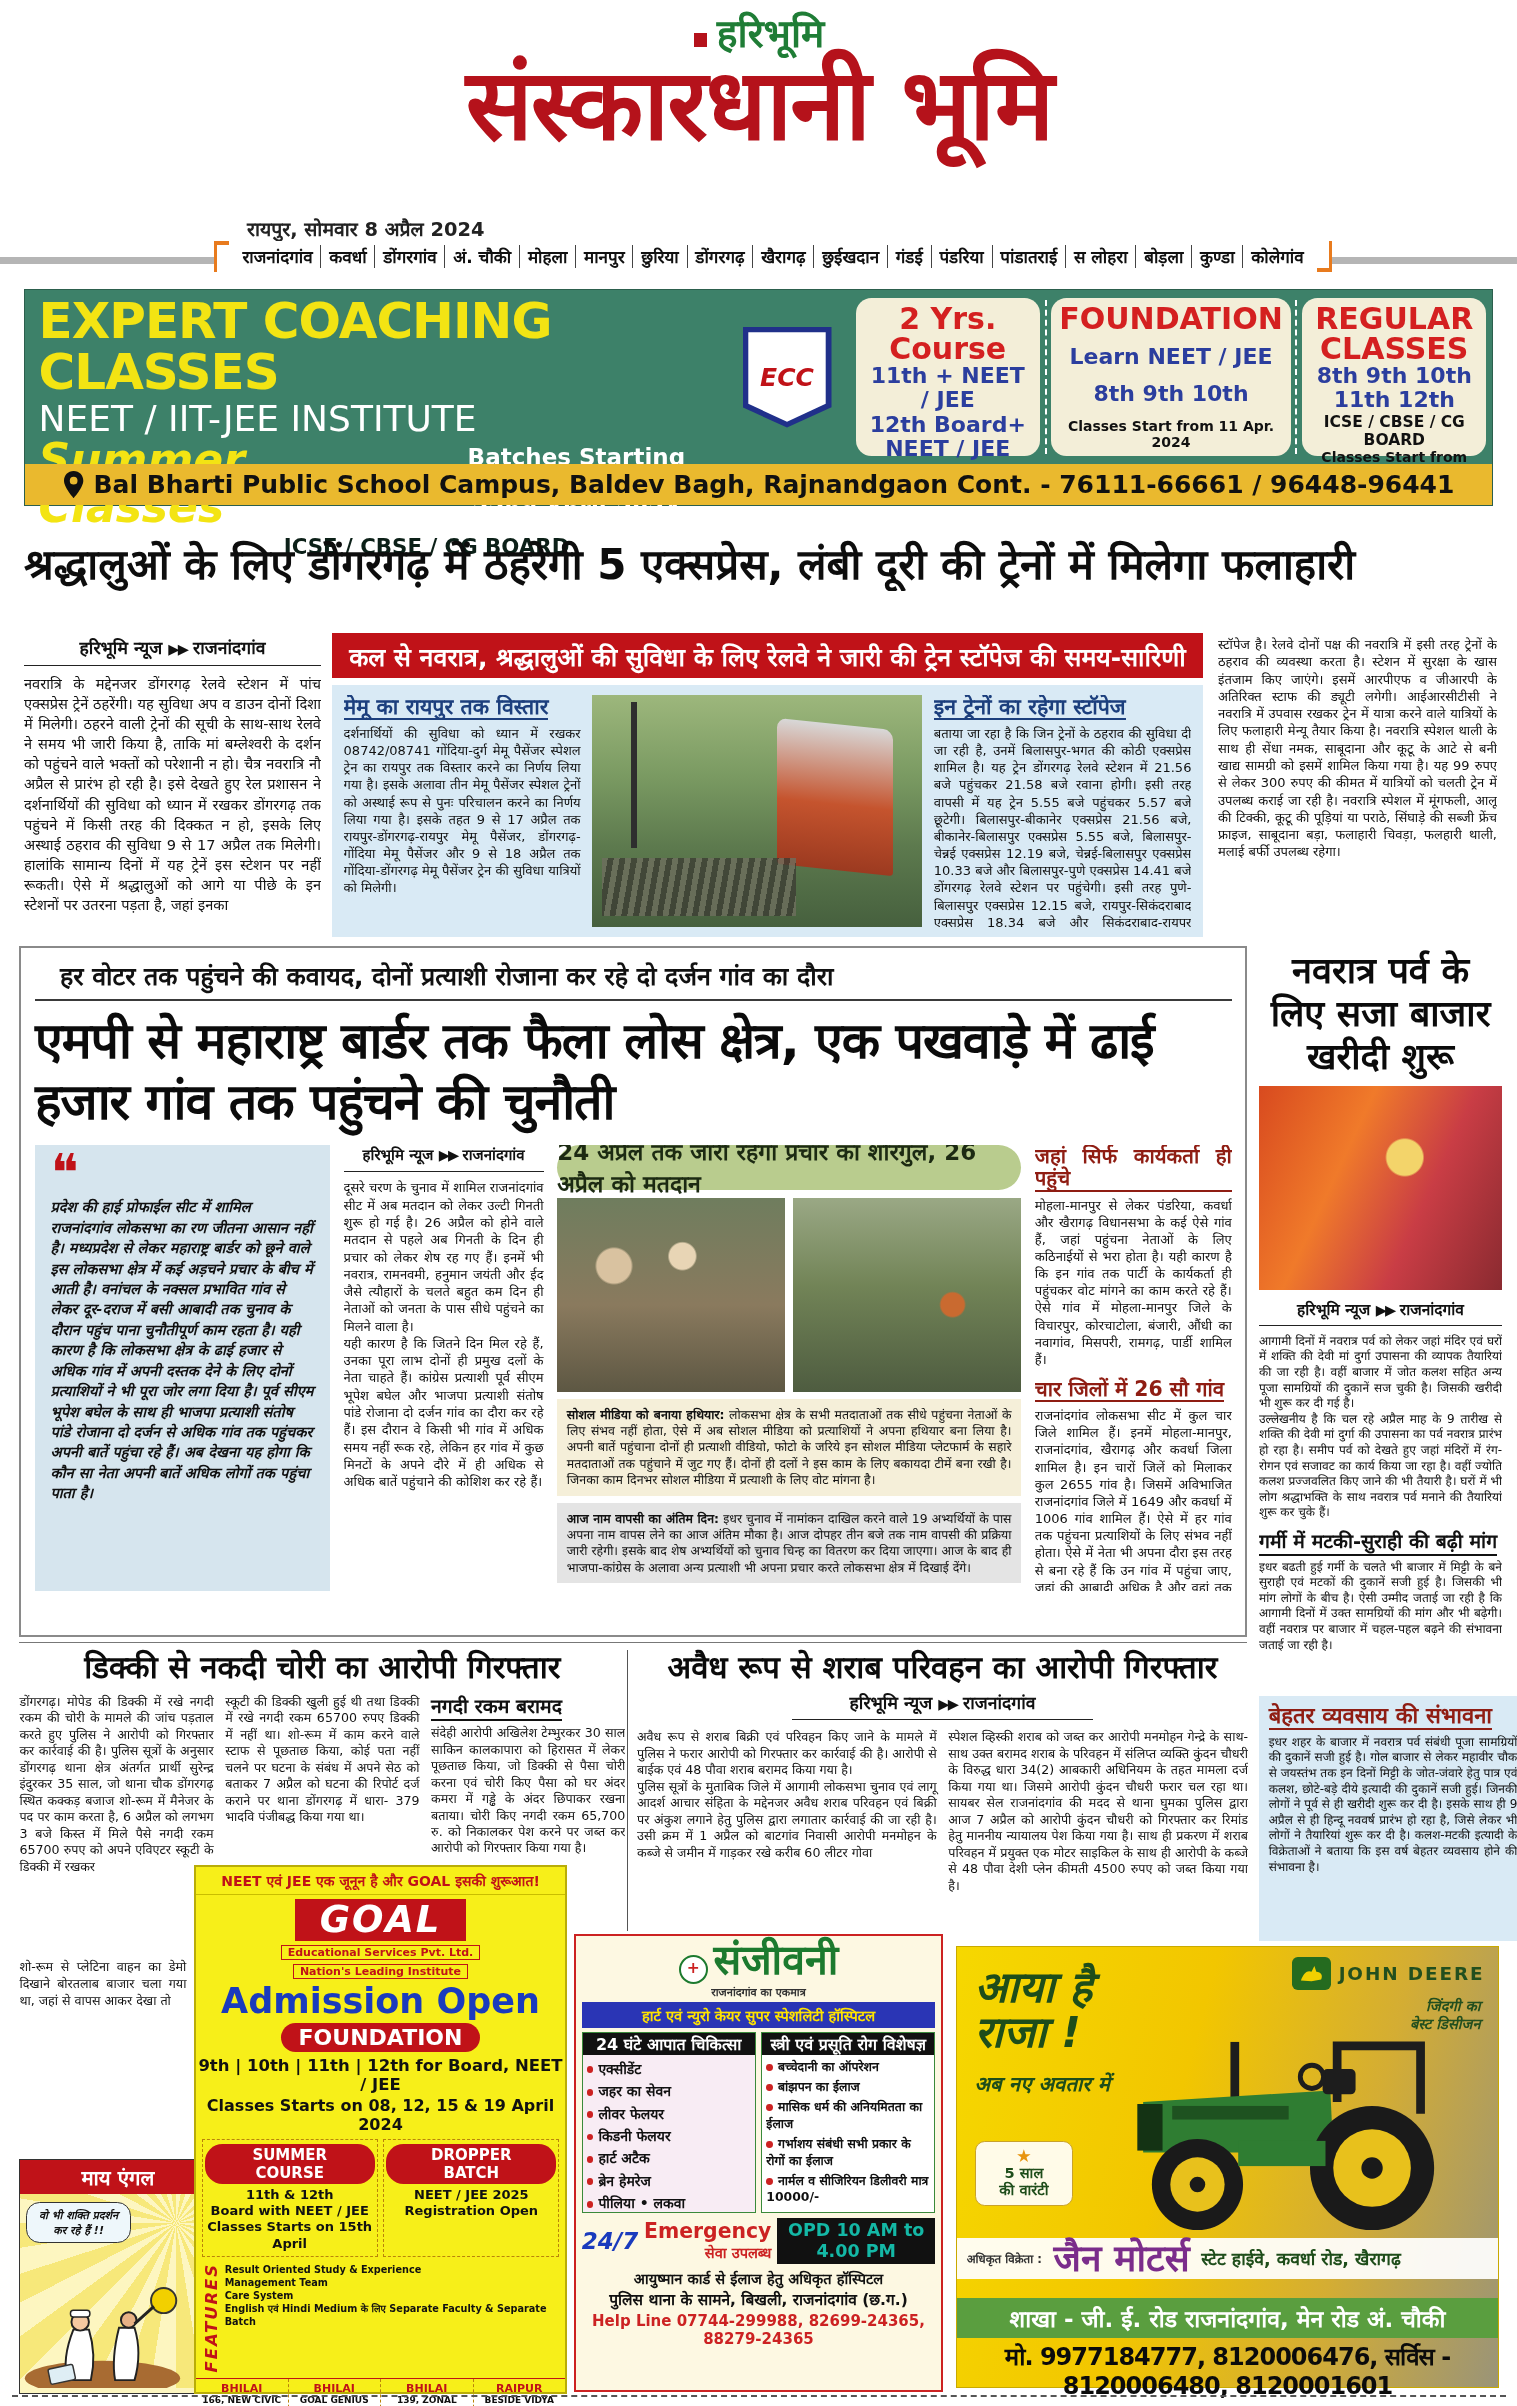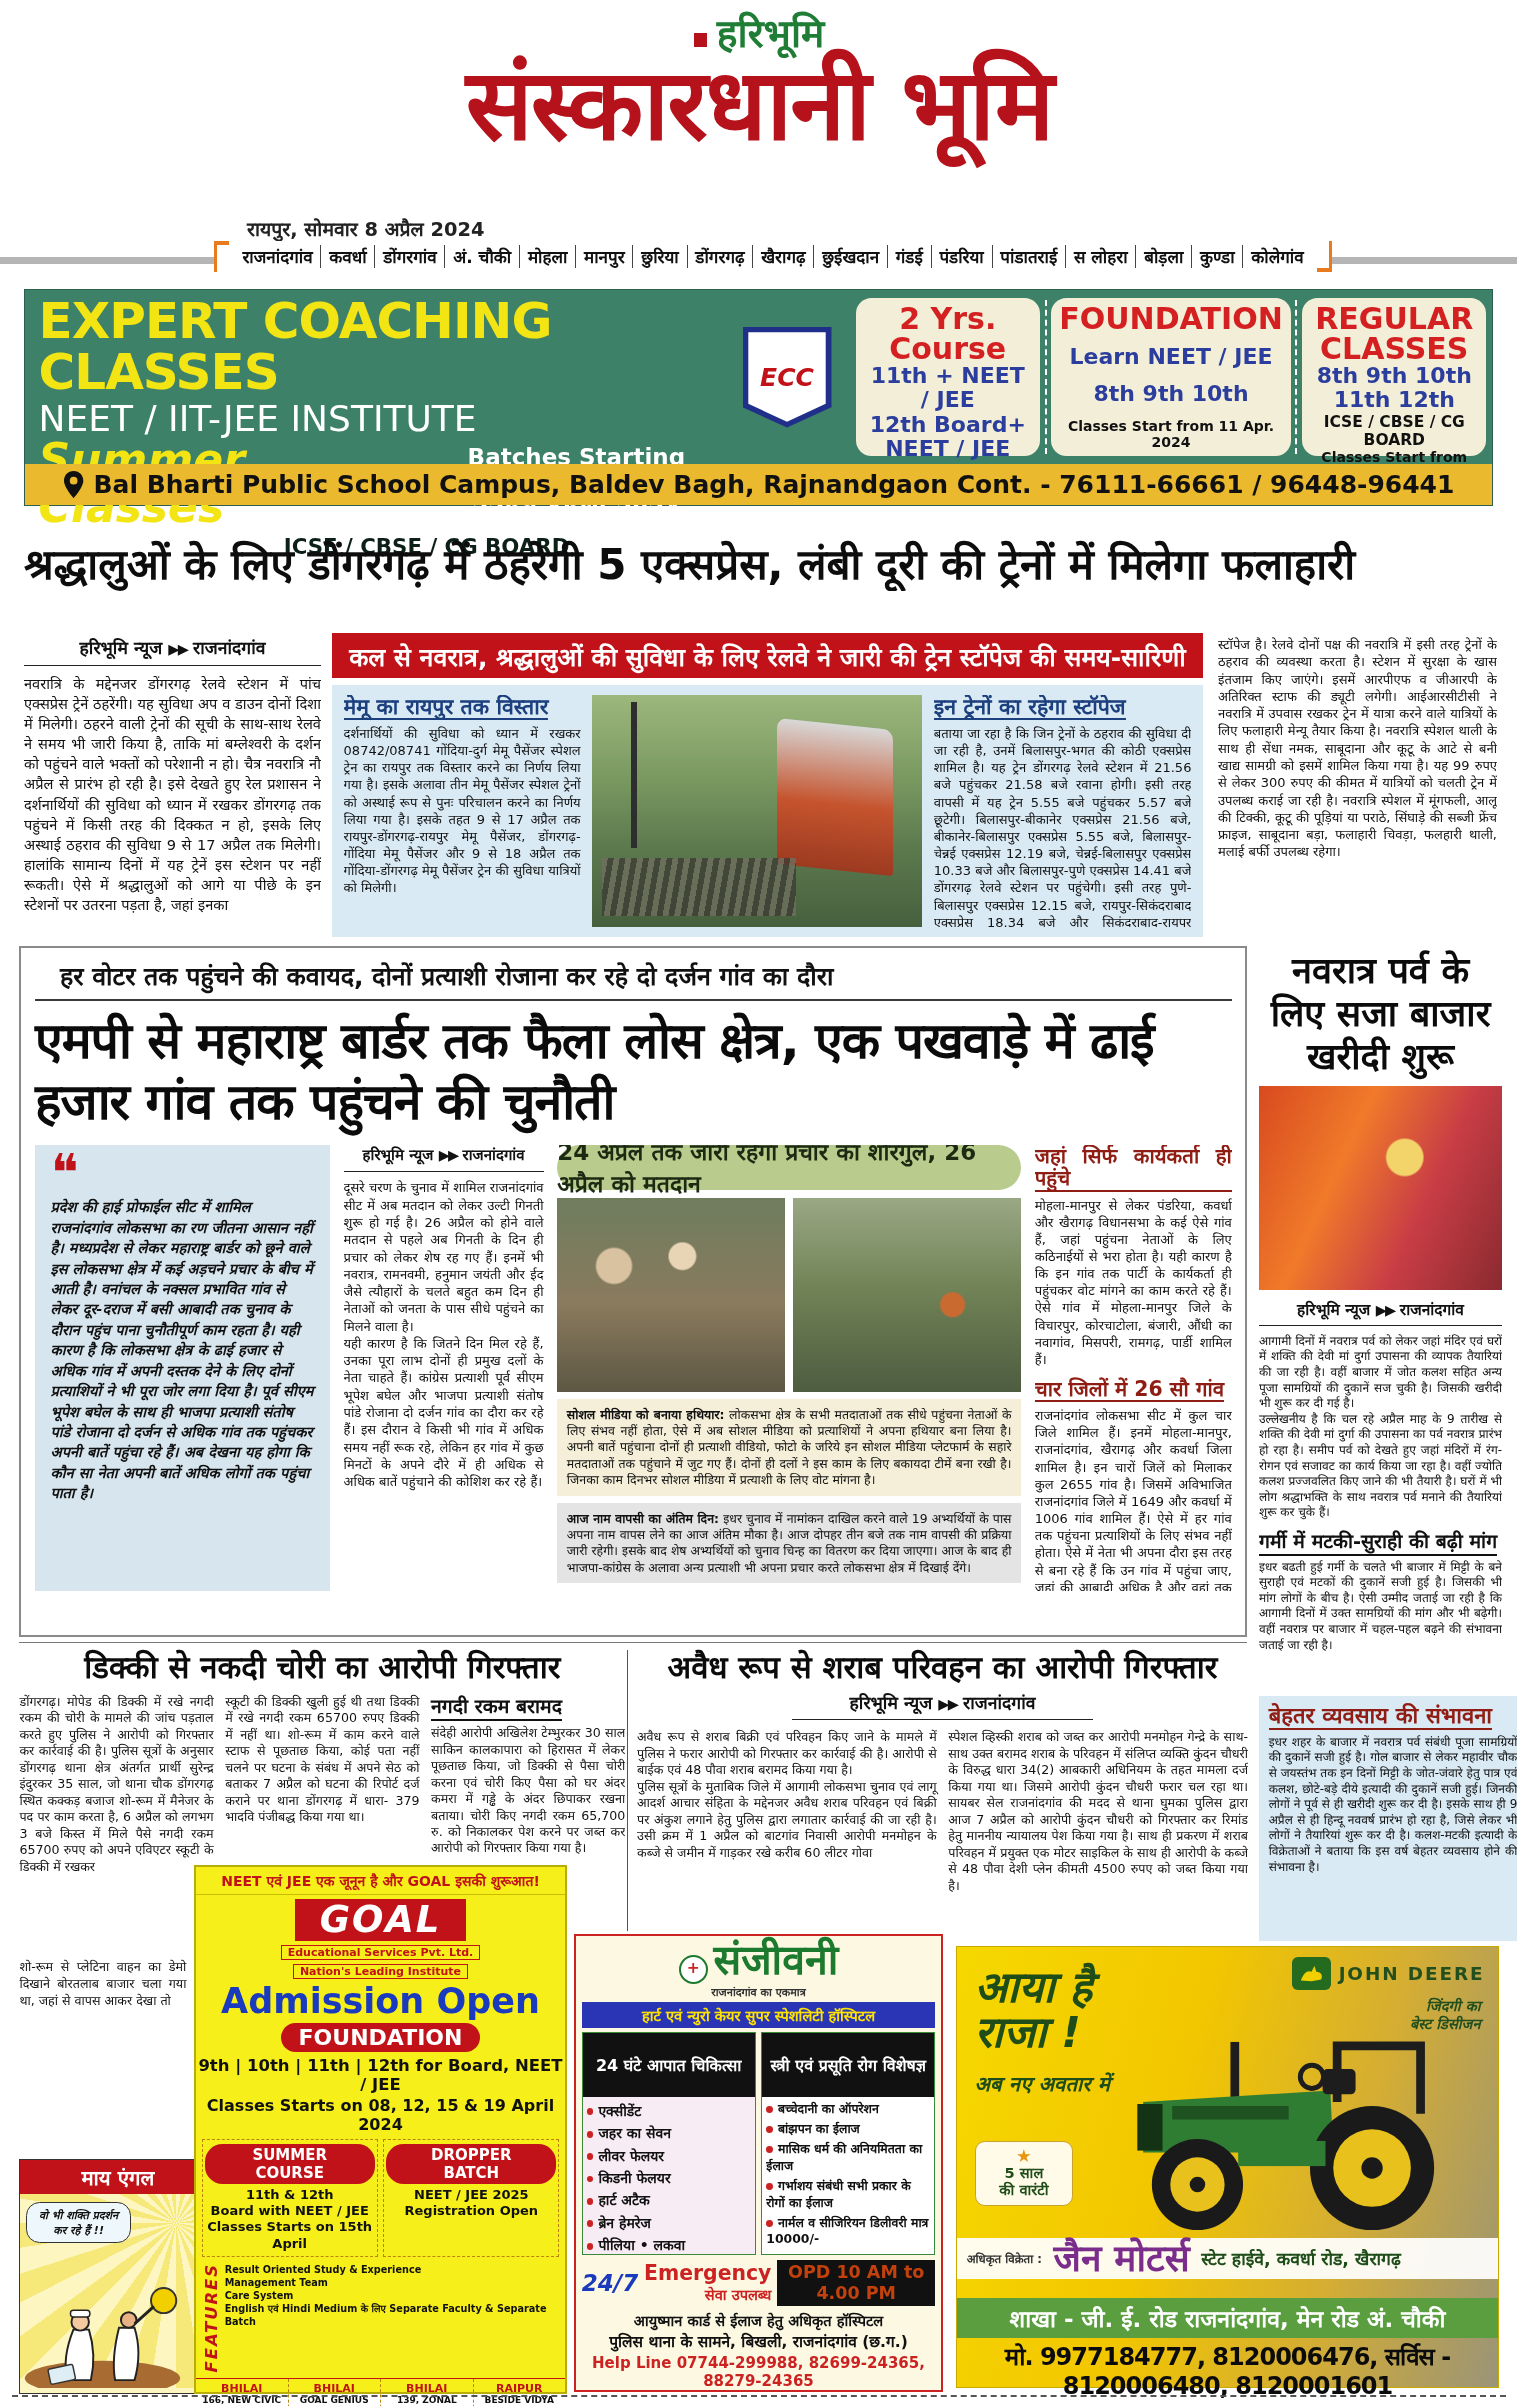--- a/index.html
+++ b/index.html
@@ -147,29 +147,29 @@
   
   .sanj{position:absolute;top:1934px;left:574px;width:369px;height:458px;background:#fdf8e2;border:2.9px solid #cc2222;box-sizing:border-box;padding:3.9px 5.8px;text-align:center;}
   .sj-logo{color:#1c7a2e;font-size:41px;font-weight:900;line-height:1;}
   .sj-cross{display:inline-block;width:25px;height:25px;border:2.9px solid #1c7a2e;border-radius:50%;color:#cc2222;font-weight:900;font-size:15.5px;line-height:23px;vertical-align:middle;margin-right:5.8px;background:#fff;}
   .sj-tag{font-size:11px;font-weight:800;color:#333;}
   .sj-blue{background:#2a35b5;color:#ffe300;font-size:14.6px;font-weight:900;padding:2.9px 0;margin-top:2.9px;}
   .sj-cols{display:flex;gap:5.8px;margin-top:4.9px;text-align:left;}
   .sj-col{flex:1;border:1.9px solid #3a8a3a;}
   .sj-col1{background:#f8ecf4;}
   .sj-col2{background:#ffffff;}
-  .sj-head{background:#111;color:#fff;font-size:16px;font-weight:900;text-align:center;padding:21px 1px;}
+  .sj-head{background:#111;color:#fff;font-size:16px;font-weight:900;text-align:center;padding:0 1px;}
   .sj-item{font-size:14px;font-weight:900;padding:3.4px 3.9px 0;}
   .sj-col2 .sj-item{font-size:12.4px;padding-top:2.9px;}
   .dot{display:inline-block;width:6.8px;height:6.8px;background:#cc2222;border-radius:50%;margin-right:4.9px;vertical-align:middle;}
   .sj-row{display:flex;align-items:center;gap:5.8px;margin-top:4.9px;}
   .sj-247{color:#1a3bbd;font-size:23px;font-weight:900;font-style:italic;}
   .sj-em{color:#cc2222;font-size:20.4px;font-weight:700;line-height:1;text-align:right;}
   .sj-em small{font-size:14.6px;}
-  .sj-opd{background:#111;color:#c2410c;font-weight:900;font-size:17.5px;padding:1.9px 7.8px;line-height:1.2;flex:1;}
+  .sj-opd{background:#111;color:#14b8a6;font-weight:900;font-size:17.5px;padding:1.9px 7.8px;line-height:1.2;flex:1;}
   .sj-l1{font-size:14.6px;font-weight:900;margin-top:3.9px;}
   .sj-l2{font-size:15.5px;font-weight:900;}
   .sj-help{color:#cc2222;font-size:15px;font-weight:900;margin-top:1.9px;}
 
   
   .jd{position:absolute;top:1946px;left:956px;width:543px;height:442px;box-sizing:border-box;
       background:linear-gradient(105deg,#f6d800 0%,#f2c600 40%,#d4ad33 70%,#9a9478 100%);border:1.9px solid #c9a900;}
   .jd-brand{position:absolute;top:9.7px;right:13.6px;display:flex;align-items:center;gap:7.8px;}
   .jd-logo{width:39px;height:33px;background:#256b1f;border-radius:5.8px;display:flex;align-items:center;justify-content:center;}
   .jd-name{color:#234f1e;font-size:18.4px;font-weight:900;letter-spacing:1.9px;}

